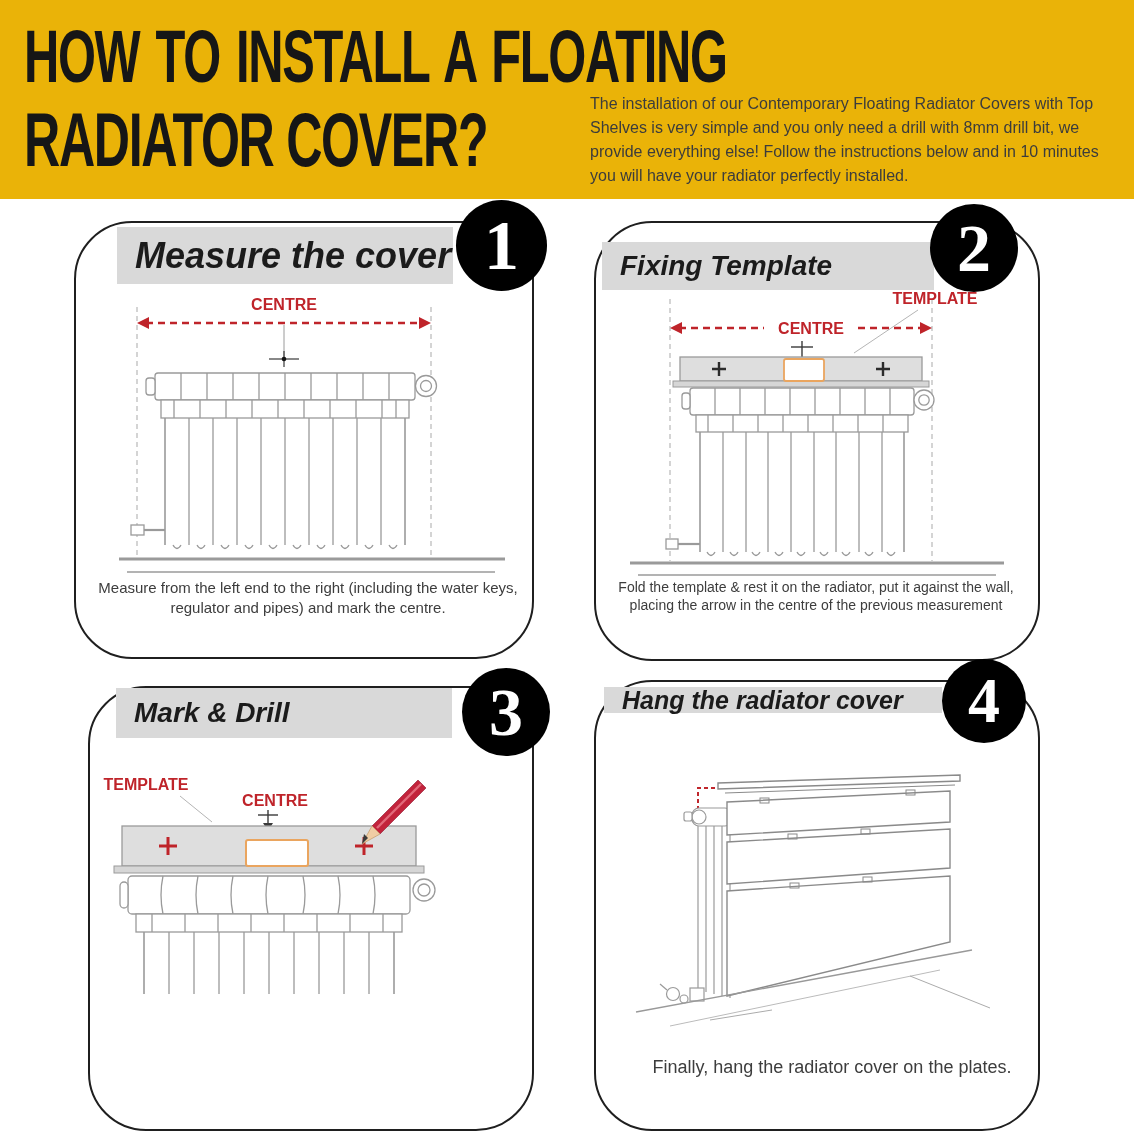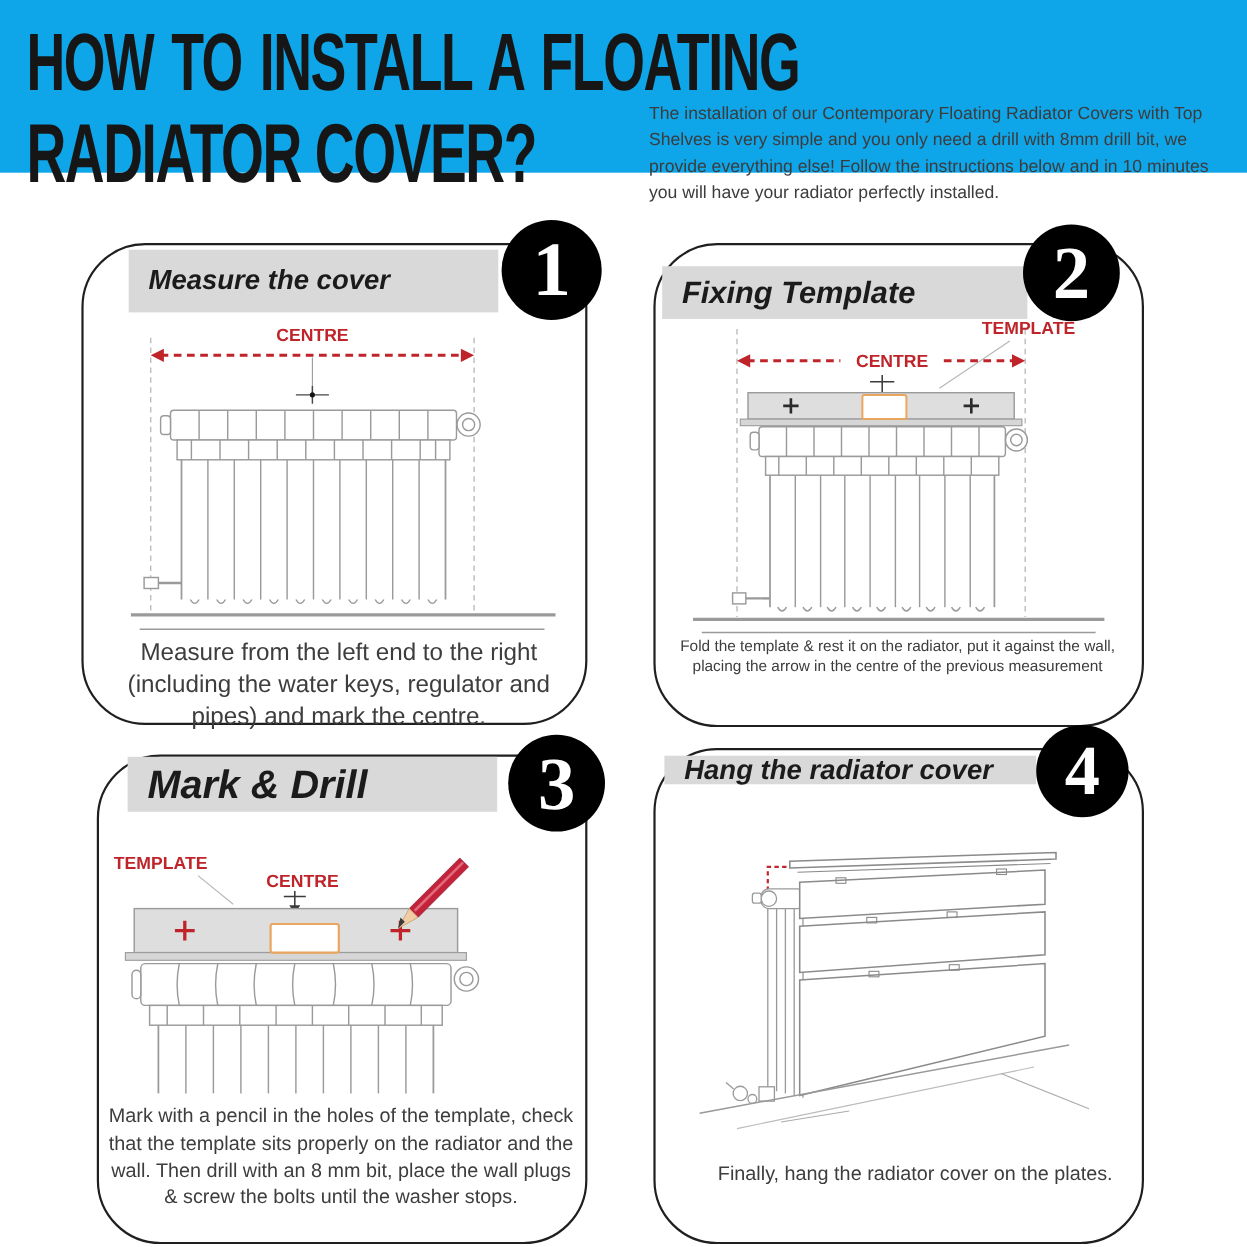--- a/index.html
+++ b/index.html
@@ -1,19 +1,19 @@
 <!DOCTYPE html>
 <html><head>
 <meta charset="utf-8">
 <style>
   html,body{margin:0;padding:0;background:#fff;}
   #page{position:relative;width:1134px;height:1134px;background:#ffffff;overflow:hidden;
         font-family:"Liberation Sans",sans-serif;}
   
-  #header{position:absolute;left:0;top:0;width:1134px;height:157px;background:#0ea5e9;}
+  #header{position:absolute;left:0;top:0;width:1134px;height:199px;background:#eab308;}
   .bigtitle{position:absolute;color:#161616;font-weight:bold;white-space:nowrap;
             transform-origin:left top;line-height:1;}
   #title1{left:24px;top:20px;font-size:74px;transform:scaleX(0.66);letter-spacing:-2px;word-spacing:6px;}
   #title2{left:24px;top:102px;font-size:76px;transform:scaleX(0.66);letter-spacing:-2px;}
   #intro{position:absolute;left:590px;top:92px;width:528px;font-size:16px;line-height:1.5;
          color:#3c3c3c;text-align:left;}
   
   .panel{position:absolute;background:#fff;border:2px solid #1f1f1f;border-radius:58px;}
   .titlebar{position:absolute;background:#d9d9d9;display:flex;align-items:center;z-index:3;}
   .titlebar span{font-weight:bold;font-style:italic;color:#1b1b1b;padding-left:18px;}
@@ -30,21 +30,21 @@
 <div id="page">
 
   <div id="header">
     <div class="bigtitle" id="title1">HOW TO INSTALL A  FLOATING</div>
     <div class="bigtitle" id="title2">RADIATOR COVER?</div>
     <div id="intro">The installation of our Contemporary Floating Radiator Covers with Top Shelves is very simple and you only need a drill with 8mm drill bit, we provide everything else!  Follow the instructions below and in 10 minutes you will have your radiator perfectly installed.</div>
   </div>
 
   <div class="panel" style="left:74px;top:221px;width:456px;height:434px;"></div>
   <div class="titlebar" style="left:117px;top:227px;width:336px;height:57px;">
-    <span style="font-size:25px;">Measure the cover</span>
+    <span style="font-size:36px;">Measure the cover</span>
   </div>
   <div class="badge" style="left:456px;top:200px;width:91px;height:91px;">
     <span style="font-size:70px;">1</span>
   </div>
   <svg class="illo" style="left:85px;top:293px;" width="440" height="285" viewBox="0 0 440 285">
 
     <g stroke="#bdbdbd" stroke-width="1.3" stroke-dasharray="5 4">
       <line x1="52" y1="14" x2="52" y2="264"></line>
       <line x1="346" y1="14" x2="346" y2="264"></line>
     </g>
@@ -111,21 +111,21 @@
       <g>
         <rect x="46" y="232" width="13" height="10"></rect>
         <line x1="59" y1="237" x2="80" y2="237" stroke-width="2.2"></line>
       </g>
     </g>
     <g stroke="#9a9a9a">
       <line x1="34" y1="266" x2="420" y2="266" stroke-width="3"></line>
       <line x1="42" y1="279" x2="410" y2="279" stroke-width="1.3"></line>
     </g>
   </svg>
-  <div class="caption" style="left:96px;top:578px;width:424px;font-size:22px;line-height:1.32;">Measure from the left end to the right (including the water keys, regulator and pipes) and mark the centre.</div>
+  <div class="caption" style="left:96px;top:578px;width:424px;font-size:15px;line-height:1.32;">Measure from the left end to the right (including the water keys, regulator and pipes) and mark the centre.</div>
 
   <div class="panel" style="left:594px;top:221px;width:442px;height:436px;"></div>
   <div class="titlebar" style="left:602px;top:242px;width:332px;height:48px;">
     <span style="font-size:28px;">Fixing Template</span>
   </div>
   <div class="badge" style="left:930px;top:204px;width:88px;height:88px;">
     <span style="font-size:68px;">2</span>
   </div>
   <svg class="illo" style="left:602px;top:287px;" width="430" height="292" viewBox="0 0 430 292">
     <g stroke="#bdbdbd" stroke-width="1.3" stroke-dasharray="5 4">
@@ -200,21 +200,21 @@
     </g>
     <g stroke="#9a9a9a">
       <line x1="28" y1="276" x2="402" y2="276" stroke-width="3"></line>
       <line x1="36" y1="288" x2="394" y2="288" stroke-width="1.3"></line>
     </g>
   </svg>
   <div class="caption" style="left:606px;top:578px;width:420px;font-size:14px;line-height:1.32;">Fold the template &amp; rest it on the radiator, put it against the wall, placing the arrow in the centre of the previous measurement</div>
 
   <div class="panel" style="left:88px;top:686px;width:442px;height:441px;"></div>
   <div class="titlebar" style="left:116px;top:688px;width:336px;height:50px;">
-    <span style="font-size:36px;">Mark &amp; Drill</span>
+    <span style="font-size:28px;">Mark &amp; Drill</span>
   </div>
   <div class="badge" style="left:462px;top:668px;width:88px;height:88px;">
     <span style="font-size:68px;">3</span>
   </div>
   <svg class="illo" style="left:100px;top:768px;" width="430" height="232" viewBox="0 0 430 232">
     <text class="red" x="46" y="22" font-size="16" text-anchor="middle">TEMPLATE</text>
     <line x1="80" y1="28" x2="112" y2="54" stroke="#b5b5b5" stroke-width="1"></line>
     <text class="red" x="175" y="38" font-size="16" text-anchor="middle">CENTRE</text>
     <g stroke="#3a3a3a" stroke-width="1.4">
       <line x1="168" y1="42" x2="168" y2="57"></line>
@@ -260,21 +260,20 @@
         <line x1="144" y1="164" x2="144" y2="226"></line>
           <line x1="169" y1="164" x2="169" y2="226"></line>
         <line x1="194" y1="164" x2="194" y2="226"></line>
           <line x1="219" y1="164" x2="219" y2="226"></line>
         <line x1="244" y1="164" x2="244" y2="226"></line>
           <line x1="269" y1="164" x2="269" y2="226"></line>
         <line x1="294" y1="164" x2="294" y2="226" stroke-width="1.6"></line>
       </g>
     </g>
   </svg>
-  <div class="caption" style="left:98px;top:1002px;width:424px;font-size:18px;line-height:1.38;">Mark with a pencil in the holes of the template, check that the template sits properly on the radiator and the wall. Then drill with an 8 mm bit, place the wall plugs &amp; screw the bolts until the washer stops.</div>
 
   <div class="panel" style="left:594px;top:680px;width:442px;height:447px;"></div>
   <div class="titlebar" style="left:604px;top:687px;width:338px;height:26px;">
     <span style="font-size:25px;">Hang the radiator cover</span>
   </div>
   <div class="badge" style="left:942px;top:659px;width:84px;height:84px;">
     <span style="font-size:64px;">4</span>
   </div>
   <svg class="illo" style="left:610px;top:758px;" width="420" height="292" viewBox="0 0 420 292">
 

